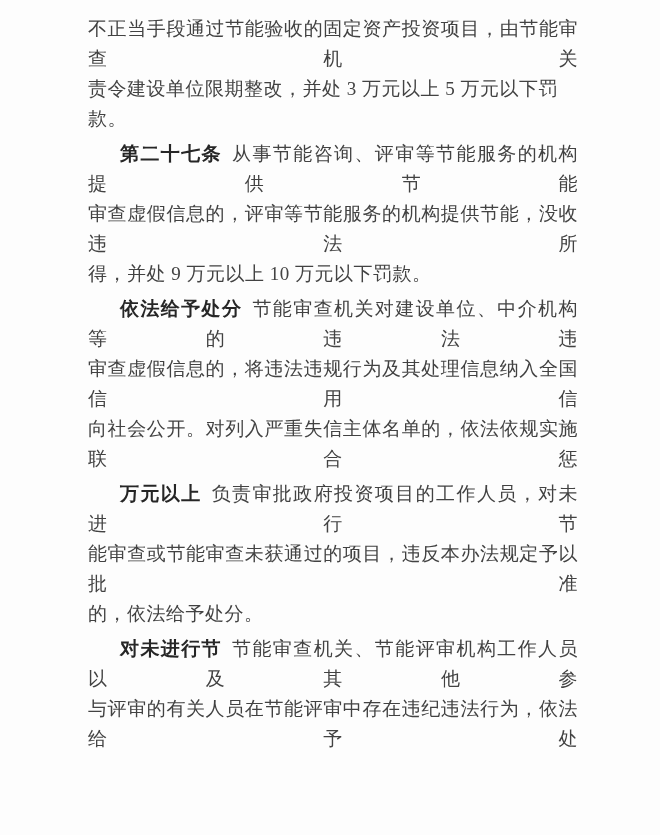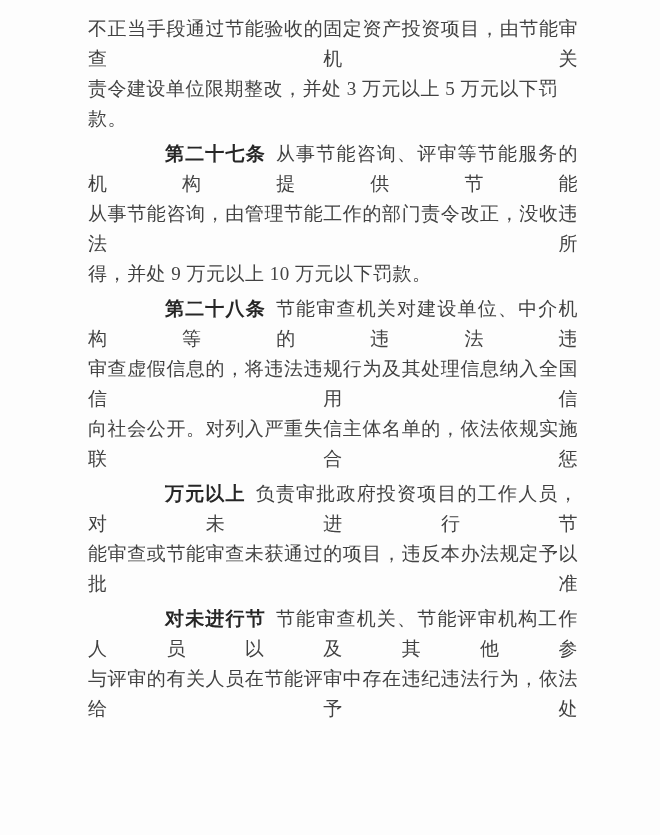--- a/index.html
+++ b/index.html
@@ -37,49 +37,49 @@
   .fill{
     text-align:justify;
     text-align-last:justify;
   }
   .indent{text-indent:32px;}
   .term{
     font-weight:700;
     font-family:"Liberation Sans","DejaVu Sans",sans-serif;
     color:var(--bold);
     margin-right:10px;
-    margin-left:45px;
   }
 </style>
 </head>
 <body>
 
 <div class="page">
   <div class="text-block">
 
     <div class="para">
       <div class="line fill"><span>不正当手段通过节能验收的固定资产投资项目，由节能审查机关</span></div>
       <div class="line"><span>责令建设单位限期整改，并处 3 万元以上 5 万元以下罚款。</span></div>
     </div>
 
     <div class="para">
       <div class="line fill indent"><span class="term">第二十七条</span><span>从事节能咨询、评审等节能服务的机构提供节能</span></div>
-      <div class="line fill"><span>从事节能咨询，由管理节能工作的部门责令改正，没收违法所</span></div>
+      <div class="line fill"><span>审查虚假信息的，评审等节能服务的机构提供节能，没收违法所</span></div>
       <div class="line"><span>得，并处 9 万元以上 10 万元以下罚款。</span></div>
     </div>
 
     <div class="para">
-      <div class="line fill indent"><span class="term">第二十八条</span><span>节能审查机关对建设单位、中介机构等的违法违</span></div>
+      <div class="line fill indent"><span class="term">依法给予处分</span><span>节能审查机关对建设单位、中介机构等的违法违</span></div>
       <div class="line fill"><span>审查虚假信息的，将违法违规行为及其处理信息纳入全国信用信</span></div>
       <div class="line fill"><span>向社会公开。对列入严重失信主体名单的，依法依规实施联合惩</span></div>
     </div>
 
     <div class="para">
       <div class="line fill indent"><span class="term">万元以上</span><span>负责审批政府投资项目的工作人员，对未进行节</span></div>
       <div class="line fill"><span>能审查或节能审查未获通过的项目，违反本办法规定予以批准</span></div>
+      <div class="line"><span>的，依法给予处分。</span></div>
     </div>
 
     <div class="para">
       <div class="line fill indent"><span class="term">对未进行节</span><span>节能审查机关、节能评审机构工作人员以及其他参</span></div>
       <div class="line fill"><span>与评审的有关人员在节能评审中存在违纪违法行为，依法给予处</span></div>
 
     </div>
 
   </div>
 </div>

